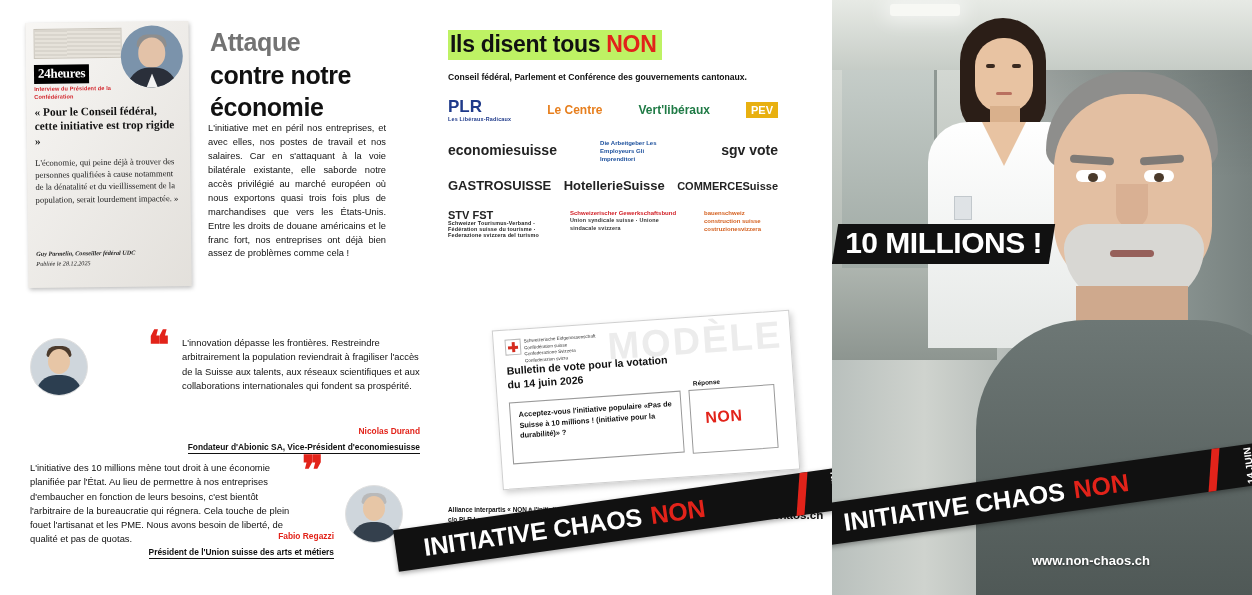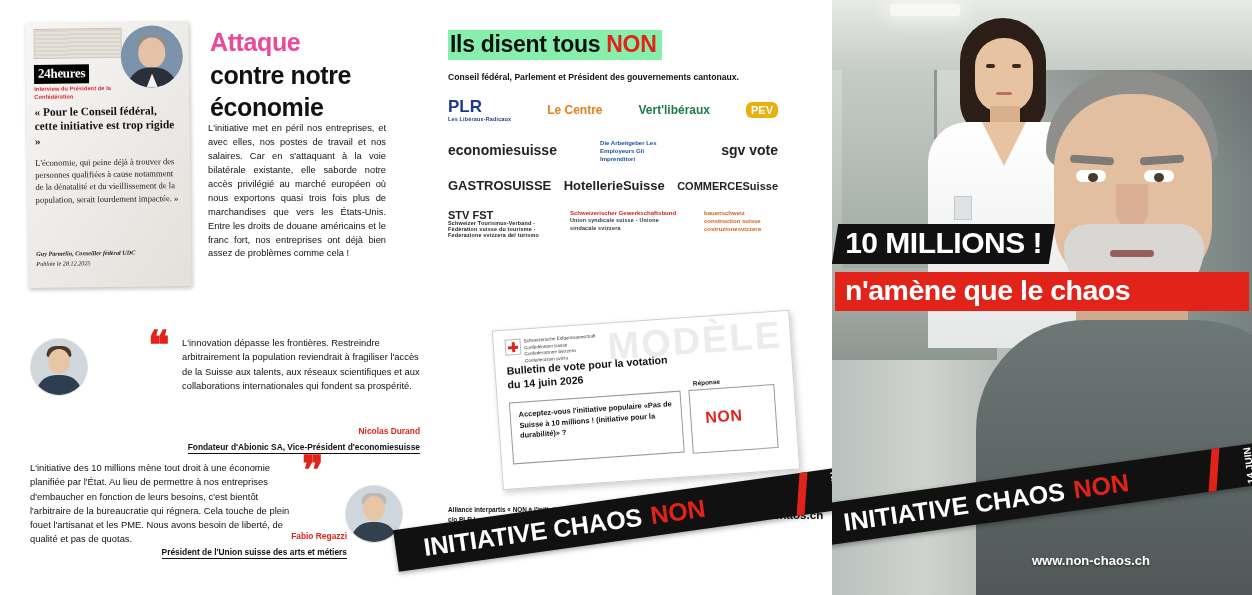--- a/index.html
+++ b/index.html
@@ -155,21 +155,21 @@
   .attack-line {
     display: inline-block;
     background: #ffffff;
     font-size: 25px;
     font-weight: bold;
     line-height: 1.1;
     padding: 1px 4px 2px 2px;
     margin-bottom: 2px;
     letter-spacing: -0.4px;
   }
-  .attack-red { color: #ec4899; }
+  .attack-red { color: #737373; }
   .attack-black { color: #111; }
 
   #attack-text {
     position: absolute;
     left: 208px; top: 122px;
     width: 178px;
     font-size: 9.3px;
     line-height: 1.5;
     color: #111;
     text-align: justify;
@@ -245,21 +245,21 @@
   }
 
   
   #logowall {
     position: absolute;
     left: 448px; top: 30px;
     width: 330px;
   }
   #ils-disent {
     display: inline-block;
-    background: #86efac;
+    background: #bef264;
     font-size: 23px;
     font-weight: bold;
     color: #111;
     letter-spacing: -0.3px;
     padding: 1px 6px 2px 2px;
   }
   #ils-disent .non { color: #e2231a; }
   #logowall-sub {
     margin-top: 12px;
     font-size: 8.6px;
@@ -666,41 +666,41 @@
     </div>
 
     <div id="quote2">
       <div class="q-text" style="position:absolute; left:0; top:6px; width:262px;">L'initiative des 10 millions mène tout droit à une économie planifiée par l'État. Au lieu de permettre à nos entreprises d'embaucher en fonction de leurs besoins, c'est bientôt l'arbitraire de la bureaucratie qui régnera. Cela touche de plein fouet l'artisanat et les PME. Nous avons besoin de liberté, de qualité et pas de quotas.</div>
       <div class="q-mark" style="left:272px; top:0;">❞</div>
       <div class="q-avatar" style="left:315px; top:30px;">
         <div class="a-hair" style="background:#b9b9b9;"></div>
           <div class="a-head"></div>
           <div class="a-body" style="background:#34404d;"></div>
       </div>
-      <div style="position:absolute; left:17px; top:76px; width:300px; text-align:right;">
+      <div style="position:absolute; left:4px; top:76px; width:300px; text-align:right;">
         <div class="q-name">Fabio Regazzi</div>
         <div class="q-role">Président de l'Union suisse des arts et métiers</div>
       </div>
     </div>
 
     <div id="logowall">
       <div id="ils-disent">
         <span>Ils disent tous</span>
         <span class="non">NON</span>
       </div>
-      <div id="logowall-sub">Conseil fédéral, Parlement et Président des gouvernements cantonaux.</div>
+      <div id="logowall-sub">Conseil fédéral, Parlement et Conférence des gouvernements cantonaux.</div>
 
       <div class="logo-row">
         <span class="logo" style="color:#1f3a8a; font-size:17px;">
           <span>PLR</span>
           <small>Les Libéraux-Radicaux</small>
         </span>
         <span class="logo" style="color:#e77f1e; font-size:12px;">Le Centre</span>
         <span class="logo" style="color:#1f7a45; font-size:12px;">Vert'libéraux</span>
-        <span class="logo" style="color:#ffffff; background:#e8b010; font-size:11px; padding:2px 5px; border-radius:6px;">PEV</span>
+        <span class="logo" style="color:#ffffff; background:#e8b010; font-size:11px; padding:2px 5px; border-radius:0;">PEV</span>
       </div>
 
       <div class="logo-row">
         <span class="logo" style="font-size:14px;">economiesuisse</span>
         <span class="logo" style="color:#1b4f9c; font-size:6px; max-width:78px; white-space:normal; line-height:1.35;">Die Arbeitgeber Les Employeurs Gli Imprenditori</span>
         <span class="logo" style="font-size:14px;">sgv vote</span>
       </div>
 
 
       <div class="logo-row">
@@ -783,21 +783,20 @@
       <div class="m-nose"></div>
       <div class="m-beard"></div>
       <div class="m-mouth"></div>
       <div class="m-neck"></div>
       <div class="m-shirt"></div>
     </div>
 
     <div id="tenmillion"><span>10 MILLIONS !</span></div>
 
     <div id="plafonnement">
-      <span class="plaf-line">n'amène que le chaos</span>
     </div>
 
 
     <div class="banner" id="banner-right">
       <div class="btxt">
         <span>INITIATIVE CHAOS</span><span class="bnon">NON</span>
       </div>
       <div class="stripe"></div>
       <div class="bdate">
           <span>14 JUIN</span>

